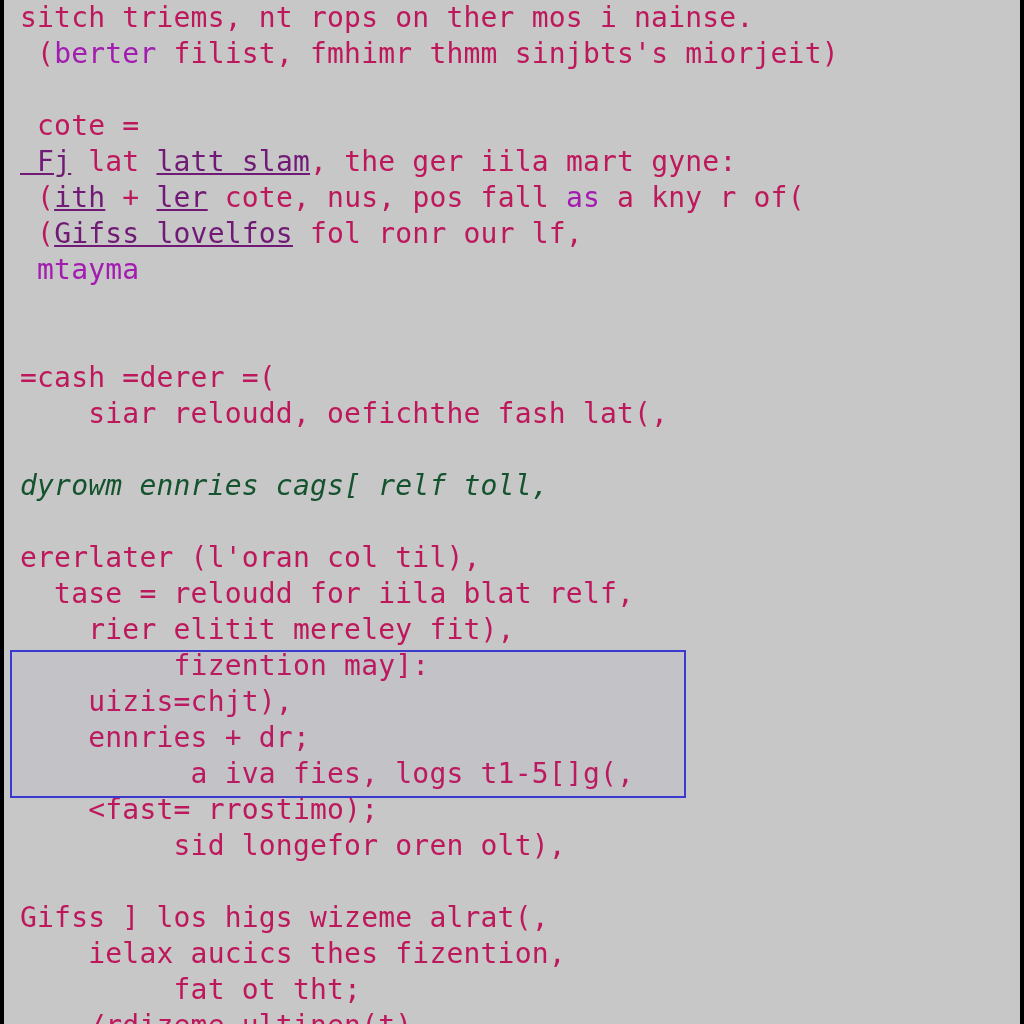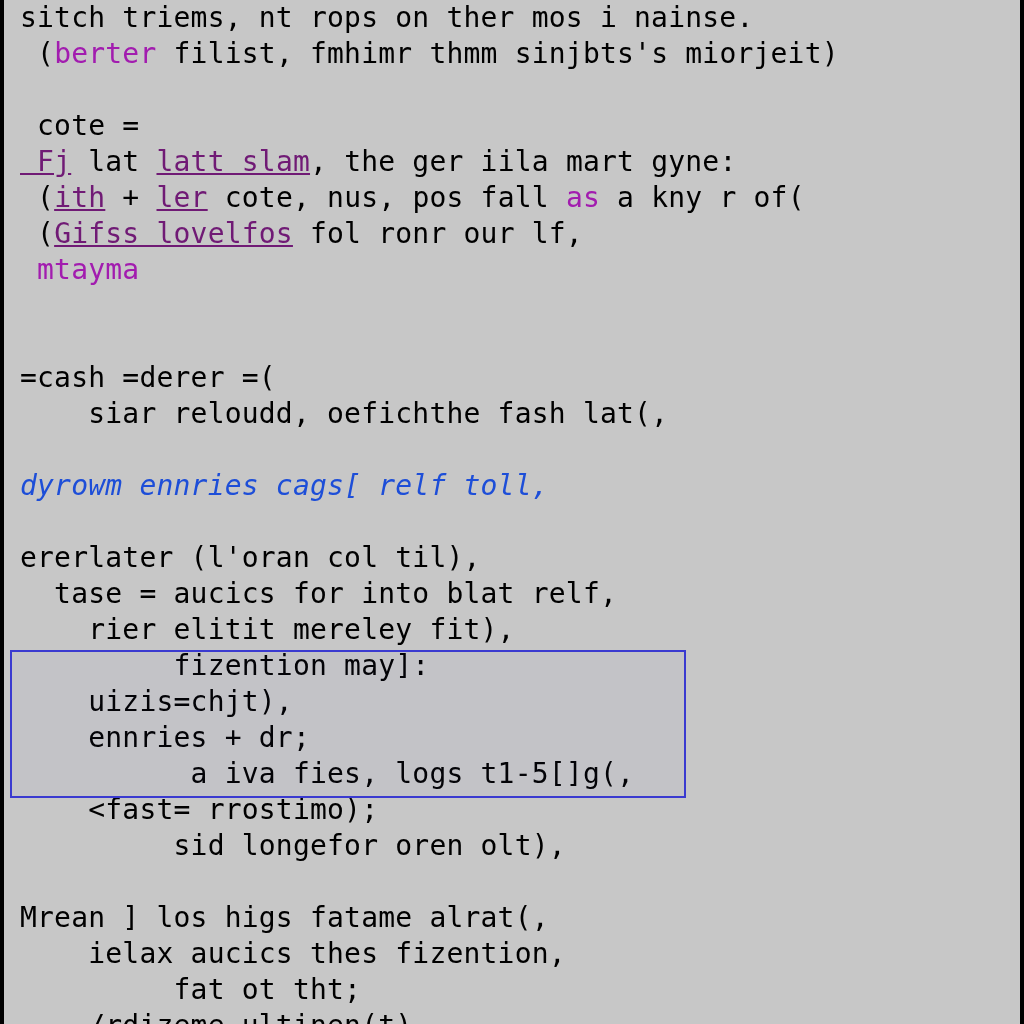--- a/index.html
+++ b/index.html
@@ -22,24 +22,24 @@
   pre.code {
     margin: 0;
     padding: 0 16px 0 16px;
     font-family: "DejaVu Sans Mono", "Liberation Mono", Menlo, Consolas, monospace;
     font-size: 28px;
     line-height: 36px;
     white-space: pre;
     color: #2a2a2a;
     letter-spacing: 0.2px;
   }
-  .tok  { color: #000000; }
+  .tok  { color: #be185d; }
   .kw   { color: #a21caf; }         
   .pk   { color: #701a75; text-decoration: underline; }         
-  .it   { color: #1d4ed8; font-style: italic; }
+  .it   { color: #14532d; font-style: italic; }
   .selection {
     position: absolute;
     box-sizing: border-box;
     border: 2px solid #3a3ad0;
     background: rgba(90,90,220,0.03);
     pointer-events: none;
   }
 </style>
 </head>
 <body>
@@ -54,28 +54,28 @@
 <span><span class="tok"> (</span><span class="pk">Gifss lovelfos</span><span class="tok"> fol ronr our lf,</span></span>
 <span><span class="tok"> </span><span class="kw">mtayma</span></span>
 <span></span>
 <span></span>
 <span><span class="tok">=cash =derer =(</span></span>
 <span><span class="tok">    siar reloudd, oefichthe fash lat(,</span></span>
 <span></span>
 <span><span class="it">dyrowm ennries cags[ relf toll,</span></span>
 <span></span>
 <span><span class="tok">ererlater (l'oran col til),</span></span>
-<span><span class="tok">  tase = aucics for into blat relf,</span></span>
+<span><span class="tok">  tase = reloudd for iila blat relf,</span></span>
 <span><span class="tok">    rier elitit mereley fit),</span></span>
 <span><span class="tok">         fizention may]:</span></span>
 <span><span class="tok">    uizis=chjt),</span></span>
 <span><span class="tok">    ennries + dr;</span></span>
 <span><span class="tok">          a iva fies, logs t1-5[]g(,</span></span>
 <span><span class="tok">    &lt;fast= rrostimo);</span></span>
 <span><span class="tok">         sid longefor oren olt),</span></span>
 <span></span>
-<span><span class="tok">Mrean ] los higs fatame alrat(,</span></span>
+<span><span class="tok">Gifss ] los higs wizeme alrat(,</span></span>
 <span><span class="tok">    ielax aucics thes fizention,</span></span>
 <span><span class="tok">         fat ot tht;</span></span>
 <span><span class="tok">    /rdizeme ultinen(t)</span></span>
 </pre>
   <div class="selection" id="sel" style="top: 650px; left: 6px; width: 676px; height: 148px;"></div>
 </div>
 
 </body></html>

